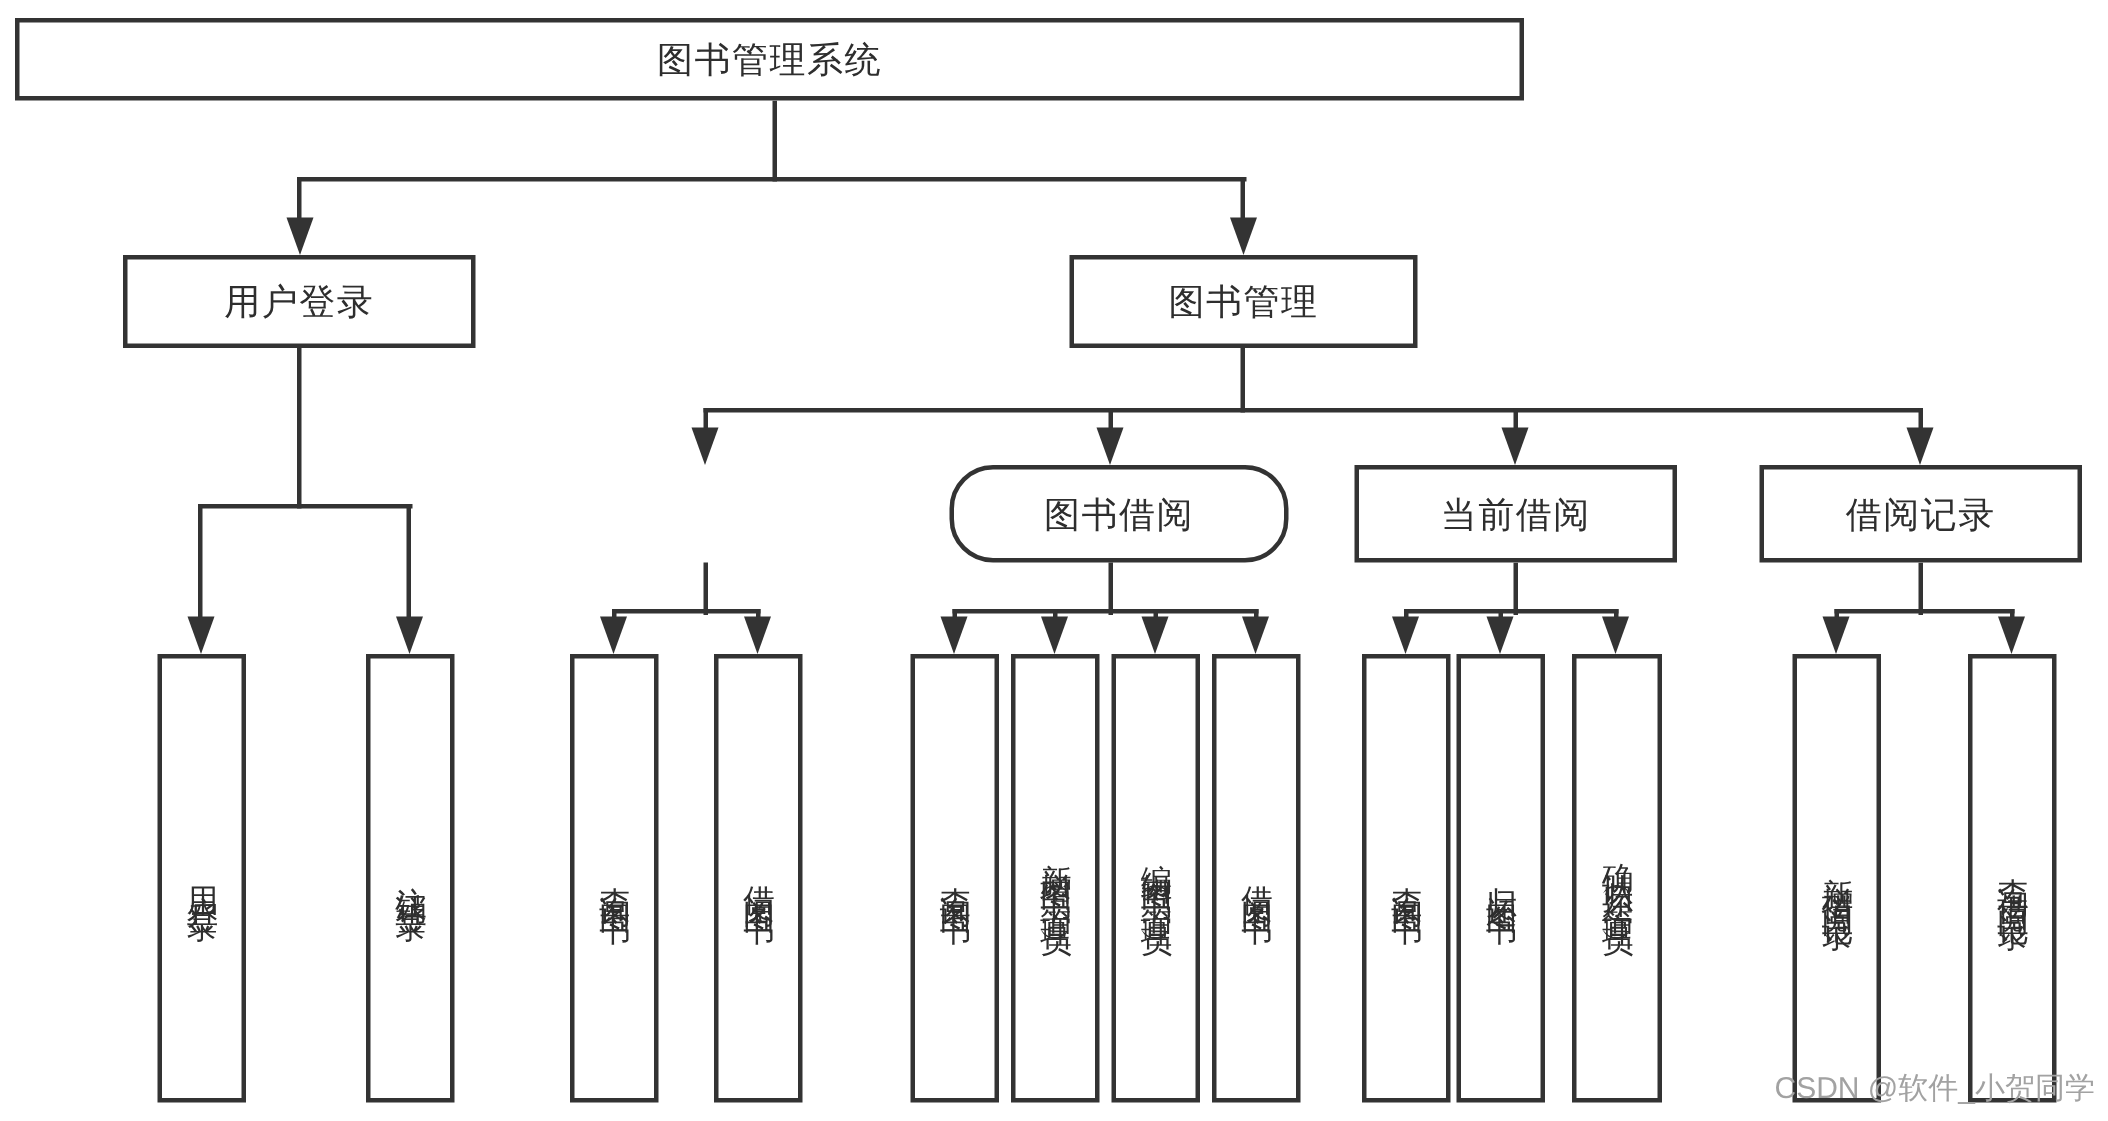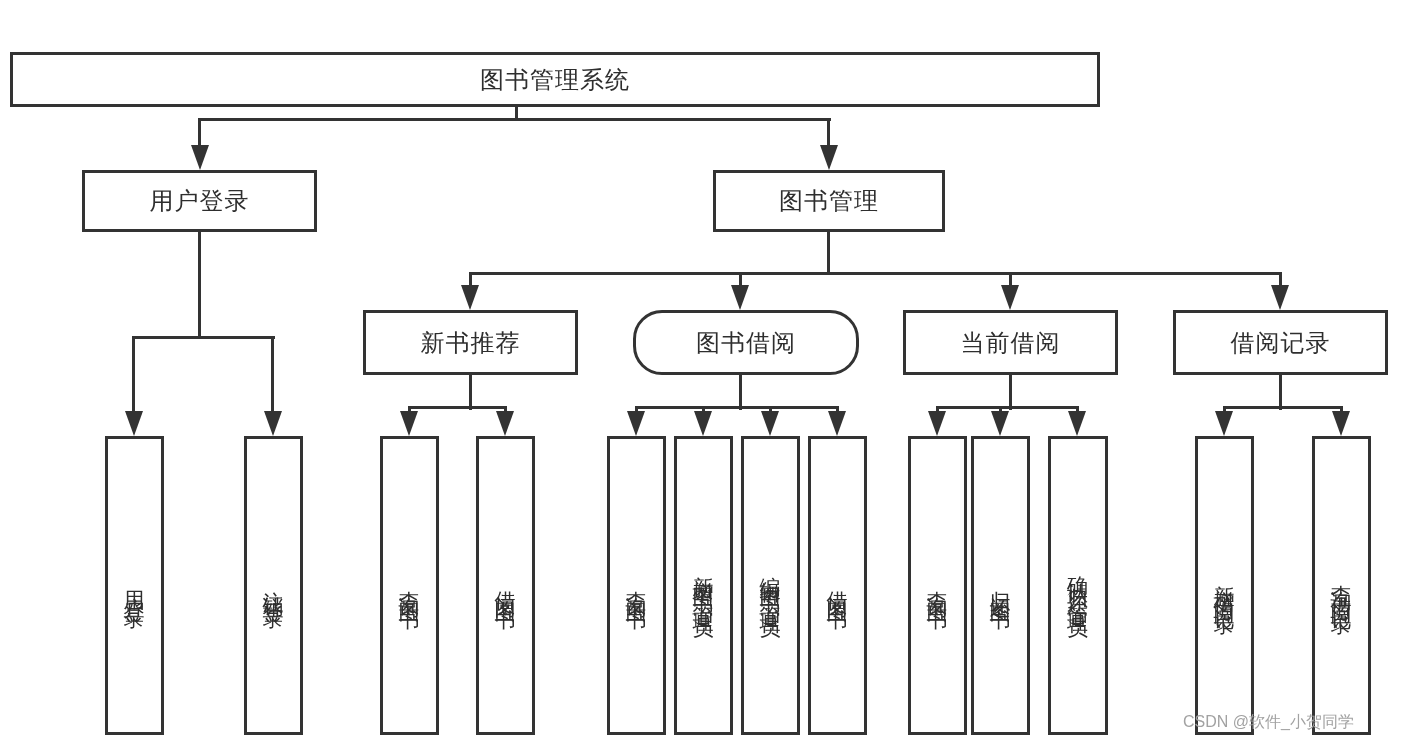--- a/index.html
+++ b/index.html
@@ -50,32 +50,32 @@
     height: 0;
     border-left: 9px solid transparent;
     border-right: 9px solid transparent;
     border-top: 25px solid #333333;
     z-index: 1;
   }
   .watermark {
     position: absolute;
     left: 1183px;
     top: 712px;
-    font-size: 16px;
+    font-size: 20px;
     color: #a2a2a2;
     z-index: 5;
     white-space: nowrap;
   }
 </style>
 </head>
 <body>
 
 <div class="stage">
 
-  <div class="box" style="left:10px; top:12px; width:1090px; height:55px;margin-top:40px;">图书管理系统</div>
+  <div class="box" style="left:10px; top:12px; width:1006px; height:55px;">图书管理系统</div>
 
   <div class="vl" style="left:515px; top:67px; height:54px;"></div>
 
   <div class="hl" style="left:198px; top:118px; width:633px;"></div>
 
   <div class="vl" style="left:198px; top:118px; height:32px;"></div>
   <div class="ah" style="left:191px; top:145px;"></div>
   <div class="vl" style="left:827px; top:118px; height:32px;"></div>
   <div class="ah" style="left:820px; top:145px;"></div>
 
@@ -93,21 +93,20 @@
   <div class="hl" style="left:469px; top:272px; width:813px;"></div>
   <div class="vl" style="left:469px; top:272px; height:18px;"></div>
   <div class="ah" style="left:461px; top:285px;"></div>
   <div class="vl" style="left:739px; top:272px; height:18px;"></div>
   <div class="ah" style="left:731px; top:285px;"></div>
   <div class="vl" style="left:1009px; top:272px; height:18px;"></div>
   <div class="ah" style="left:1001px; top:285px;"></div>
   <div class="vl" style="left:1279px; top:272px; height:18px;"></div>
   <div class="ah" style="left:1271px; top:285px;"></div>
 
-  <div class="box" style="left:363px; top:310px; width:215px; height:65px;">新书推荐</div>
   <div class="box" style="left:633px; top:310px; width:226px; height:65px;border-radius:29px;">图书借阅</div>
   <div class="box" style="left:903px; top:310px; width:215px; height:65px;text-align:center;">当前借阅</div>
   <div class="box" style="left:1173px; top:310px; width:215px; height:65px;">借阅记录</div>
 
   <div class="vl" style="left:469px; top:375px; height:35px;"></div>
   <div class="hl" style="left:408px; top:406px; width:99px;"></div>
   <div class="vl" style="left:408px; top:406px; height:8px;"></div>
   <div class="ah" style="left:400px; top:411px;"></div>
   <div class="vl" style="left:504px; top:406px; height:8px;"></div>
   <div class="ah" style="left:496px; top:411px;"></div>

